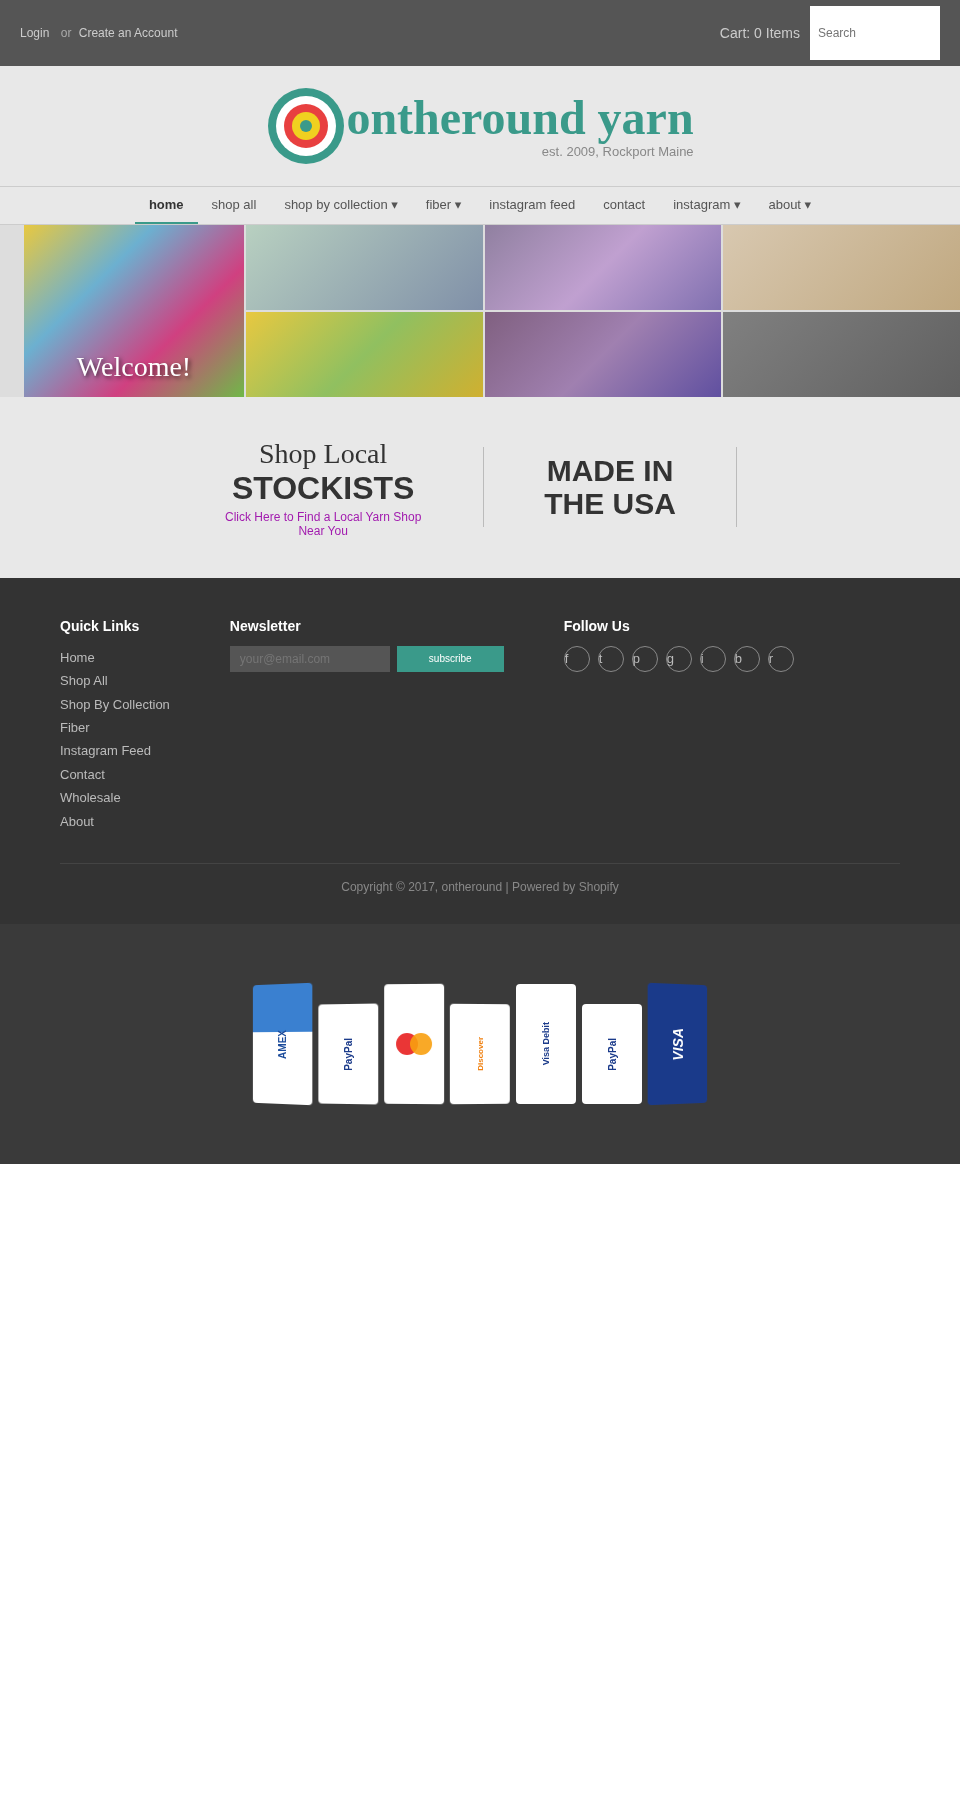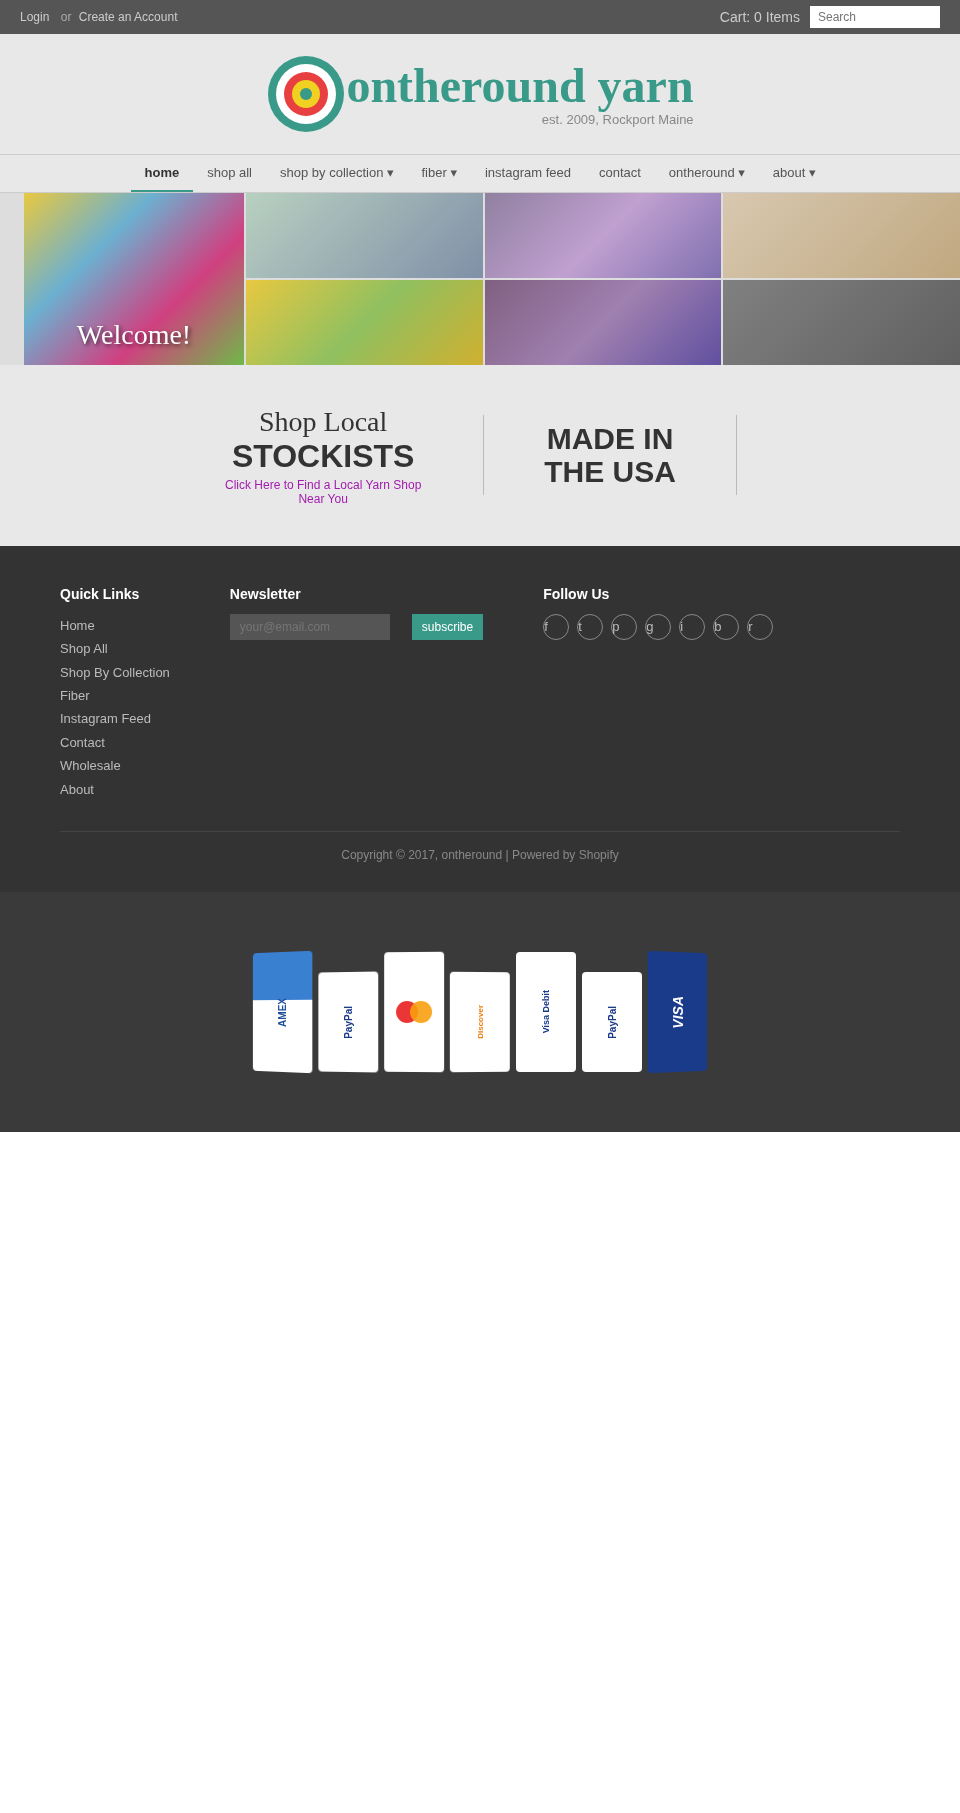--- a/index.html
+++ b/index.html
@@ -15,21 +15,21 @@
       justify-content: space-between;
       align-items: center;
     }
     .top-bar-left a { color: #ccc; text-decoration: none; margin-right: 4px; }
     .top-bar-left span { margin: 0 4px; color: #aaa; text-align: center; }
     .top-bar-right { display: flex; align-items: center; gap: 10px; }
     .cart-link { color: #ccc; text-decoration: none; font-size: 14px; }
     .search-box {
       background: #fff;
       border: none;
-      padding: 4px 8px;
+      padding: 20px 8px;
       font-size: 12px;
       width: 130px;
       outline: none;
       color: #555;
     }
 
     
     .header {
       background: #e8e8e8;
       padding: 20px 40px;
@@ -190,38 +190,38 @@
     }
     .footer-col a {
       display: block;
       color: #bbb;
       text-decoration: none;
       font-size: 13px;
       line-height: 1.8;
     }
     .newsletter-form {
       display: flex;
-      gap: 22px;
+      gap: 7px;
       margin-top: 4px;
     }
     .newsletter-input {
       padding: 6px 10px;
       font-size: 12px;
       border: none;
       background: #555;
       color: #ccc;
       width: 160px;
       outline: none;
     }
     .subscribe-btn {
       background: #3a9a8a;
       color: #fff;
       border: none;
-      padding: 6px 10px;
-      font-size: 12px;
+      padding: 6px 32px;
+      font-size: 10px;
       cursor: pointer;
     }
     .social-icons {
       display: flex;
       gap: 8px;
       margin-top: 8px;
       flex-wrap: wrap;
     }
     .social-icon {
       width: 26px;
@@ -325,21 +325,21 @@
     <li>
       <a href="#">fiber ▾</a>
     </li>
     <li>
       <a href="#">instagram feed</a>
     </li>
     <li>
       <a href="#">contact</a>
     </li>
     <li>
-      <a href="#">ontheround ▾</a>
+      <a href="#">instagram ▾</a>
     </li>
     <li>
       <a href="#">about ▾</a>
     </li>
   </ul>
 </nav>
 
 <div class="hero">
   <div class="hero-left">
     <span class="welcome-text">Welcome!</span>

